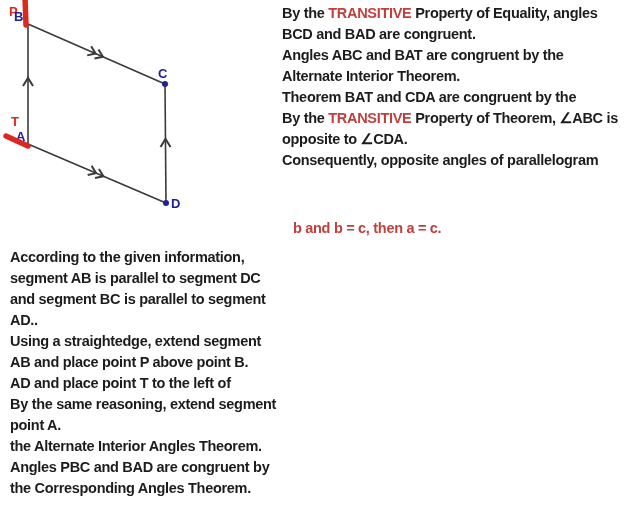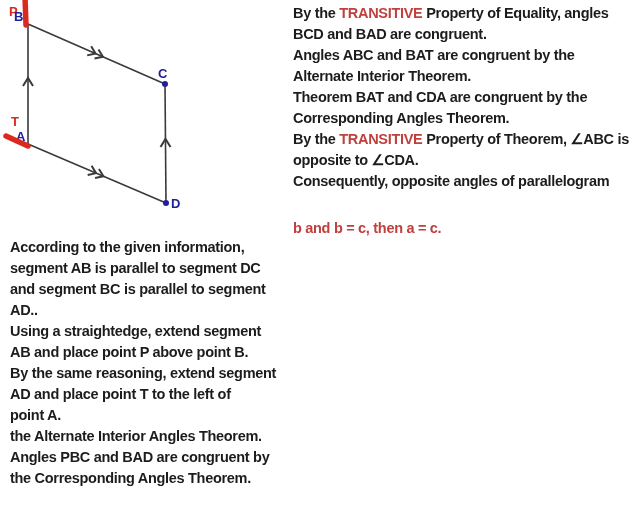--- a/index.html
+++ b/index.html
@@ -27,23 +27,23 @@
   .lbl.red-lbl{fill:var(--diagram-red);}
   .tblock{
     position:absolute;
     font-weight:bold;
     font-size:14.5px;
     line-height:21px;
     letter-spacing:-0.3px;
     color:var(--text-black);
     white-space:nowrap;
   }
-  .right-block{left:293px;top:3px;}
+  .right-block{left:282px;top:3px;}
   .red-note{left:293px;top:218px;color:var(--text-red);}
-  .left-block{left:10px;top:237px;}
+  .left-block{left:10px;top:247px;}
   .tblock .red{color:var(--text-red);}
 </style>
 </head>
 <body>
 
 <svg class="diagram" width="292" height="235" viewBox="0 0 292 235" xmlns="http://www.w3.org/2000/svg">
 
   <line class="side" x1="28" y1="24" x2="28" y2="144"></line>
   <line class="side" x1="28" y1="24" x2="165" y2="84"></line>
   <line class="side" x1="165" y1="84" x2="166" y2="203"></line>
@@ -73,34 +73,33 @@
   <circle class="dot" cx="165" cy="84" r="3"></circle>
   <circle class="dot" cx="166" cy="203" r="3"></circle>
 </svg>
 
 <div class="tblock right-block">
     <div class="line"><span>By the </span><span class="red">TRANSITIVE</span><span> Property of Equality, angles</span></div>
     <div class="line"><span>BCD and BAD are congruent.</span></div>
     <div class="line"><span>Angles ABC and BAT are congruent by the</span></div>
     <div class="line"><span>Alternate Interior Theorem.</span></div>
     <div class="line"><span>Theorem BAT and CDA are congruent by the</span></div>
-    <div class="line"><span>Corresponding Angles Theorem.</span></div>
     <div class="line"><span>By the </span><span class="red">TRANSITIVE</span><span> Property of Theorem, ∠ABC is</span></div>
     <div class="line"><span>opposite to ∠CDA.</span></div>
     <div class="line"><span>Consequently, opposite angles of parallelogram</span></div>
   </div>
 <div class="tblock red-note">
     <div class="line"><span>b and b = c, then a = c.</span></div>
   </div>
 <div class="tblock left-block">
     <div class="line"><span>According to the given information,</span></div>
     <div class="line"><span>segment AB is parallel to segment DC</span></div>
     <div class="line"><span>and segment BC is parallel to segment</span></div>
     <div class="line"><span>AD..</span></div>
     <div class="line"><span>Using a straightedge, extend segment</span></div>
     <div class="line"><span>AB and place point P above point B.</span></div>
+    <div class="line"><span>AD and place point T to the left of</span></div>
     <div class="line"><span>By the same reasoning, extend segment</span></div>
-    <div class="line"><span>AD and place point T to the left of</span></div>
     <div class="line"><span>point A.</span></div>
     <div class="line"><span>the Alternate Interior Angles Theorem.</span></div>
     <div class="line"><span>Angles PBC and BAD are congruent by</span></div>
     <div class="line"><span>the Corresponding Angles Theorem.</span></div>
   </div>
 
 </body></html>

